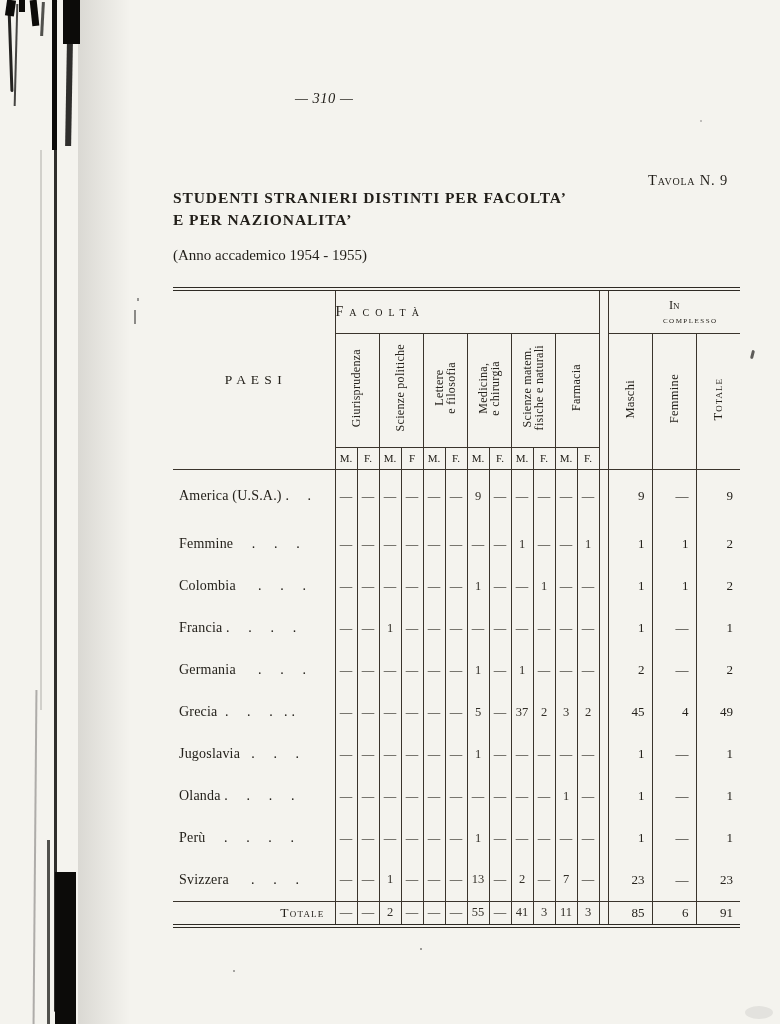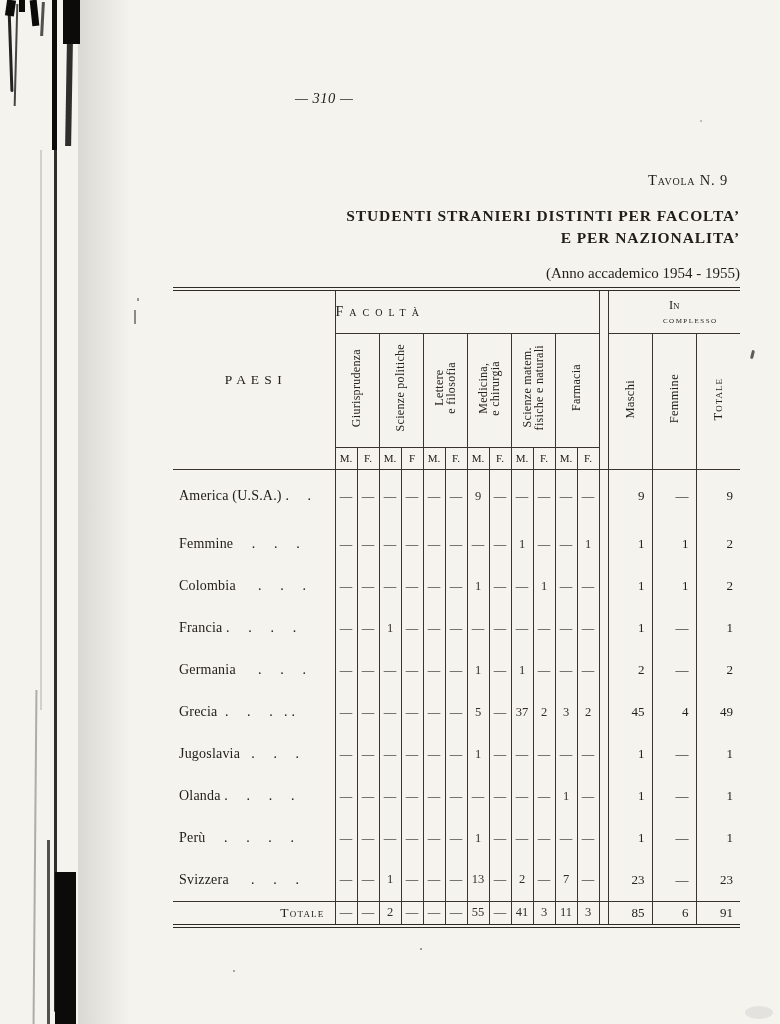--- a/index.html
+++ b/index.html
@@ -35,21 +35,21 @@
   .s2{left:233px;top:970px;width:2px;height:2px;opacity:.45;border-radius:50%;}
   .s3{left:700px;top:120px;width:2px;height:2px;opacity:.3;border-radius:50%;}
   .s4{left:745px;top:1006px;width:28px;height:13px;opacity:.07;border-radius:50%;}
   .edge-shade{position:absolute;left:78px;top:0;width:52px;height:100%;
     background:linear-gradient(to right, rgba(60,55,48,.14), rgba(0,0,0,0));}
   
   .page-number{position:absolute;top:90px;left:295px;width:120px;
     font-size:14.5px;letter-spacing:.5px;font-style:italic;}
   .plate-label{position:absolute;top:136px;right:52px;font-size:14.5px;
     font-variant:small-caps;letter-spacing:.8px;margin-top:36px;}
-  .title-block{position:absolute;top:205px;left:173px;width:567px;text-align:right;}
+  .title-block{position:absolute;top:187px;left:173px;width:567px;text-align:left;}
   .title-l1,.title-l2{font-weight:bold;font-size:15.5px;letter-spacing:.9px;line-height:22px;}
   .subtitle{font-size:15px;margin-top:16px;}
   
   .stats-table{
     position:absolute;left:173px;top:287px;width:567px;
     border-collapse:collapse;table-layout:fixed;
     border-top:4px double #2e2a24;
     border-bottom:4px double #2e2a24;
     color:#24211b;
   }

